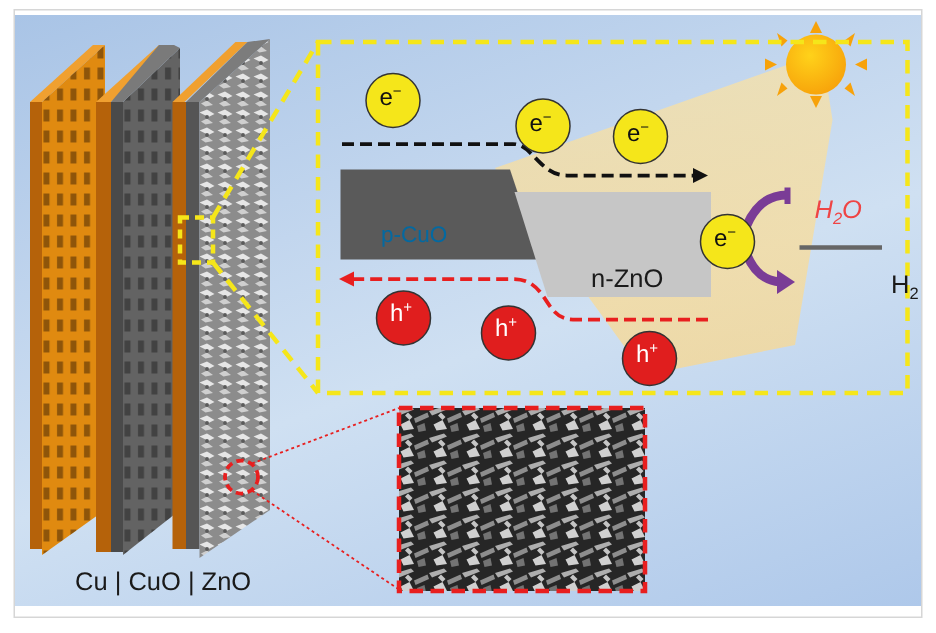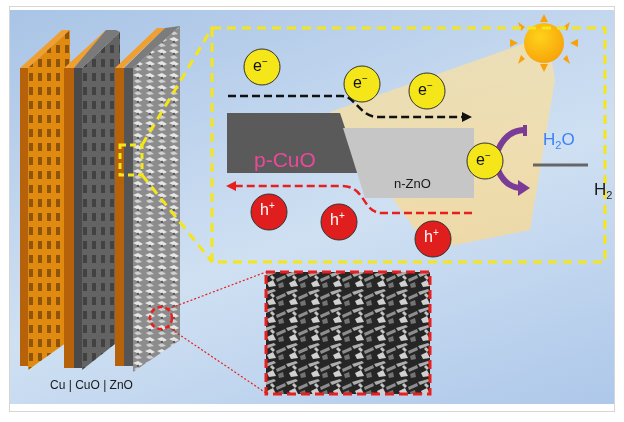--- a/index.html
+++ b/index.html
@@ -145,28 +145,28 @@
     <rect x="212" y="28" width="393" height="234" fill="none" stroke="#f5e61a" stroke-width="3" stroke-dasharray="9,6"></rect>
   </g>
 
   <g>
     <rect x="266" y="272" width="164" height="122" fill="url(#sem)"></rect>
     <rect x="266" y="272" width="164" height="122" fill="#000" opacity="0.08"></rect>
     <rect x="266" y="272" width="164" height="122" fill="none" stroke="#e81f1f" stroke-width="3" stroke-dasharray="9,5"></rect>
   </g>
 </svg>
 
-<div class="lbl" style="position:absolute;left:254px;top:148px;font-size:21px;color:#ec4899;">p-CuO</div>
-<div class="lbl" style="position:absolute;left:394px;top:176px;font-size:13px;color:#1a1a1a;">n-ZnO</div>
+<div class="lbl" style="position:absolute;left:254px;top:148px;font-size:15px;color:#0369a1;">p-CuO</div>
+<div class="lbl" style="position:absolute;left:394px;top:176px;font-size:17px;color:#1a1a1a;">n-ZnO</div>
 
 <div class="lbl" style="position:absolute;left:253px;top:56px;font-size:16px;color:#111;"><span>e</span><sup style="font-size:10px;">−</sup></div>
 <div class="lbl" style="position:absolute;left:353px;top:73px;font-size:16px;color:#111;"><span>e</span><sup style="font-size:10px;">−</sup></div>
 <div class="lbl" style="position:absolute;left:418px;top:80px;font-size:16px;color:#111;"><span>e</span><sup style="font-size:10px;">−</sup></div>
 <div class="lbl" style="position:absolute;left:476px;top:150px;font-size:16px;color:#111;"><span>e</span><sup style="font-size:10px;">−</sup></div>
 
 <div class="lbl" style="position:absolute;left:260px;top:200px;font-size:16px;color:#fff;"><span>h</span><sup style="font-size:10px;">+</sup></div>
 <div class="lbl" style="position:absolute;left:330px;top:210px;font-size:16px;color:#fff;"><span>h</span><sup style="font-size:10px;">+</sup></div>
 <div class="lbl" style="position:absolute;left:424px;top:227px;font-size:16px;color:#fff;"><span>h</span><sup style="font-size:10px;">+</sup></div>
 
-<div class="lbl" style="position:absolute;left:543px;top:130px;font-size:17px;color:#3b82f6;"><span>H</span><sub style="font-size:11px;">2</sub><span>O</span></div>
+<div class="lbl" style="position:absolute;left:543px;top:130px;font-size:17px;color:#ef4444;font-style:italic;"><span>H</span><sub style="font-size:11px;">2</sub><span>O</span></div>
 <div class="lbl" style="position:absolute;left:550px;top:180px;font-size:17px;color:#1a1a1a;margin-left:44px;"><span>H</span><sub style="font-size:11px;">2</sub></div>
 
-<div class="lbl" style="position:absolute;left:50px;top:378px;font-size:12px;color:#1a1a1a;">Cu | CuO | ZnO</div>
+<div class="lbl" style="position:absolute;left:50px;top:378px;font-size:17px;color:#1a1a1a;">Cu | CuO | ZnO</div>
 
 </body></html>

